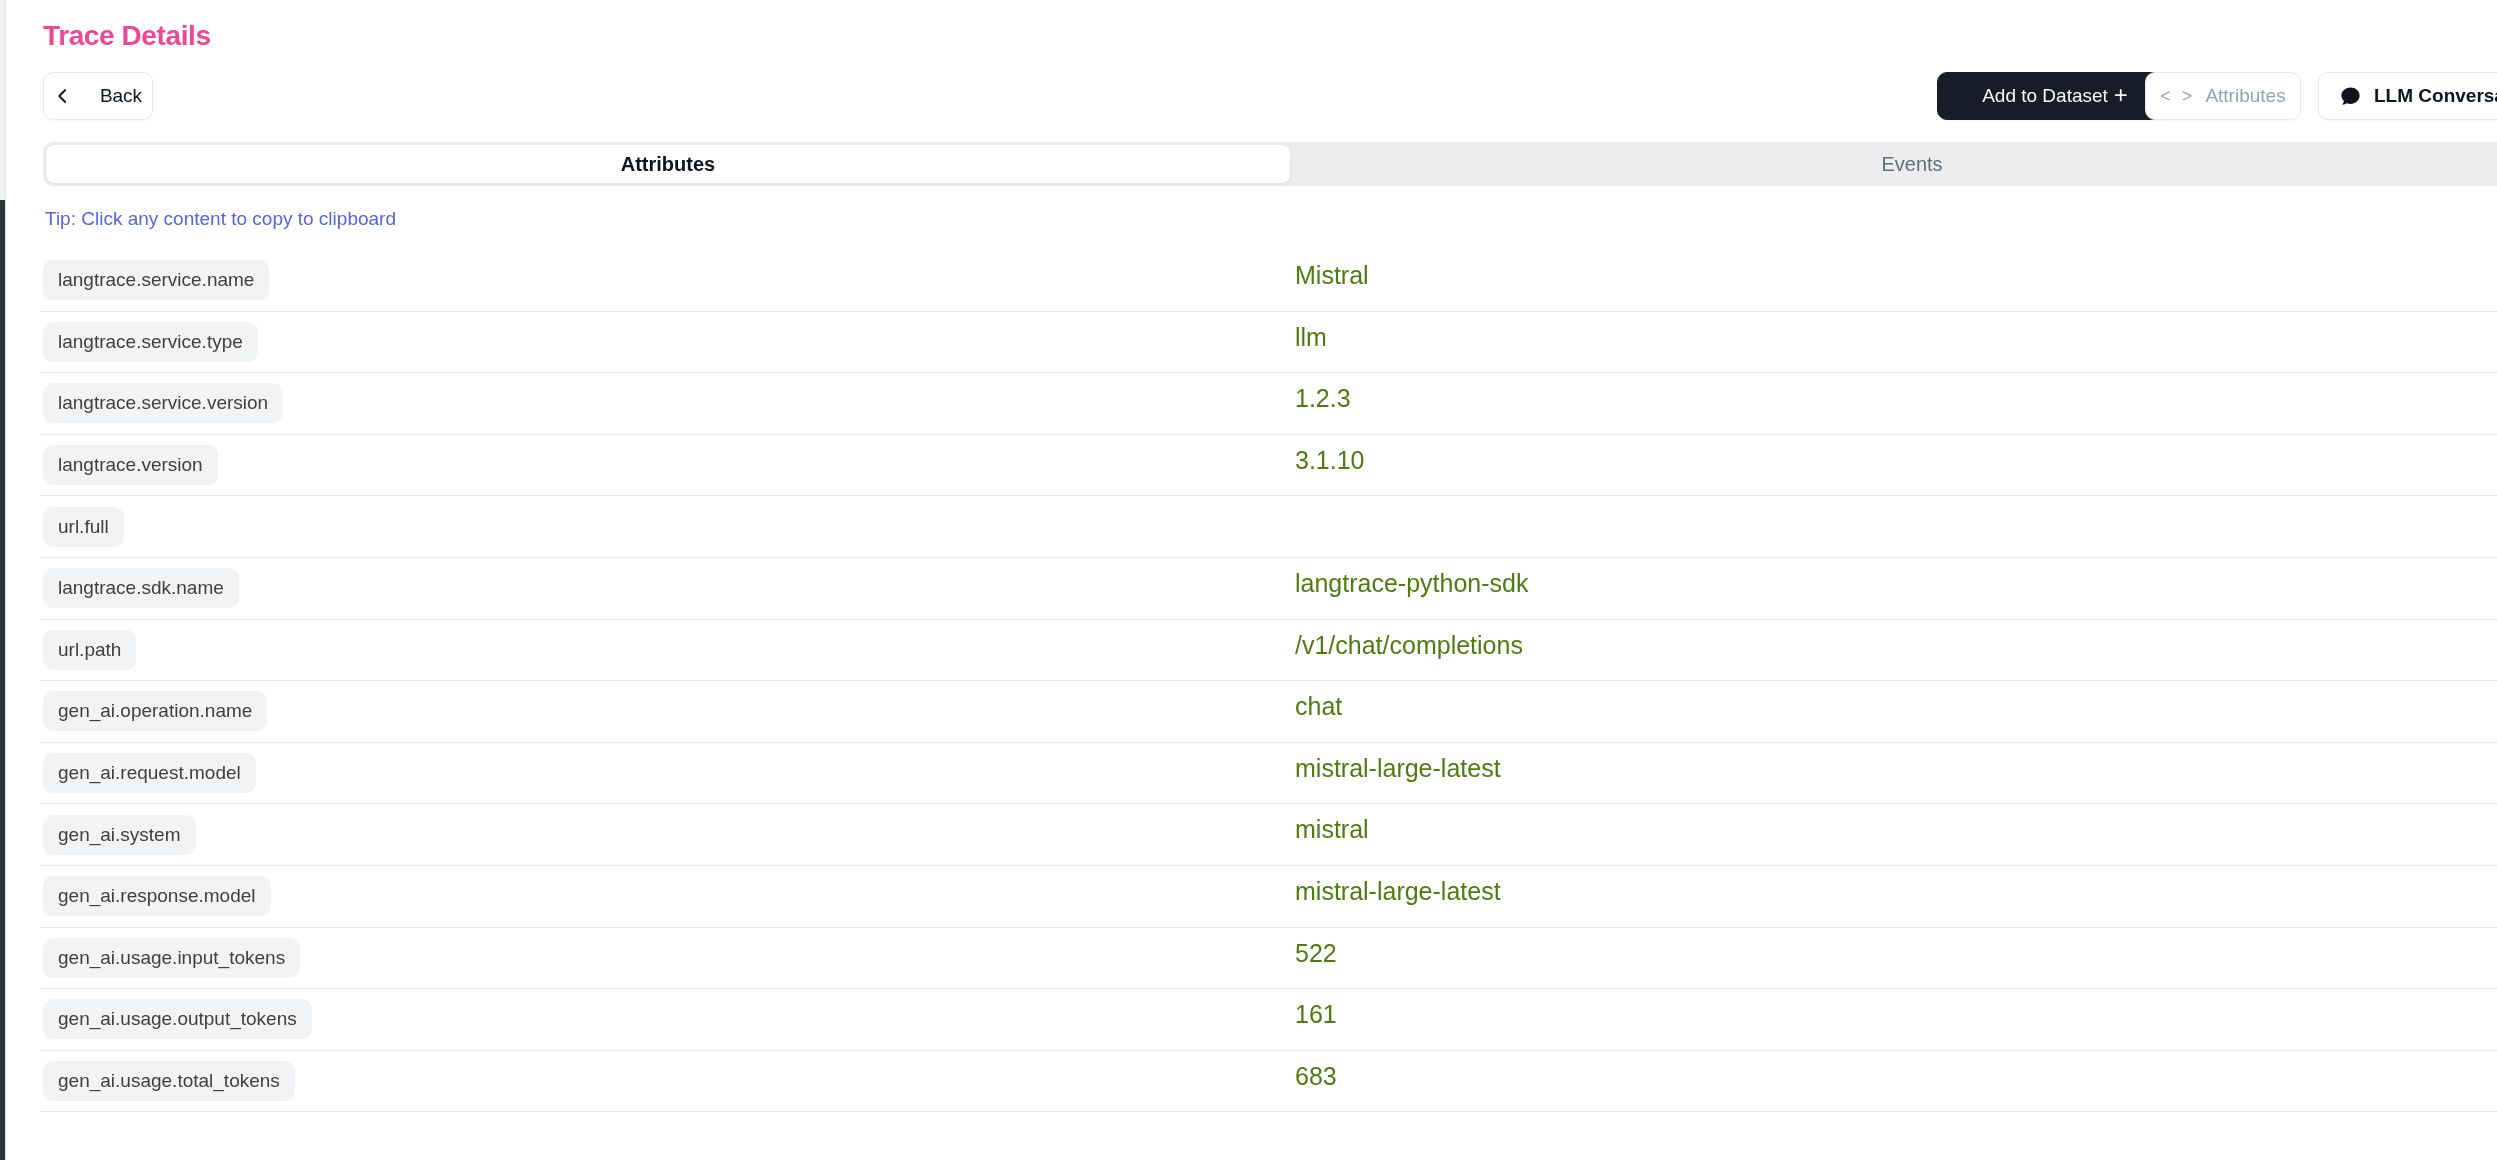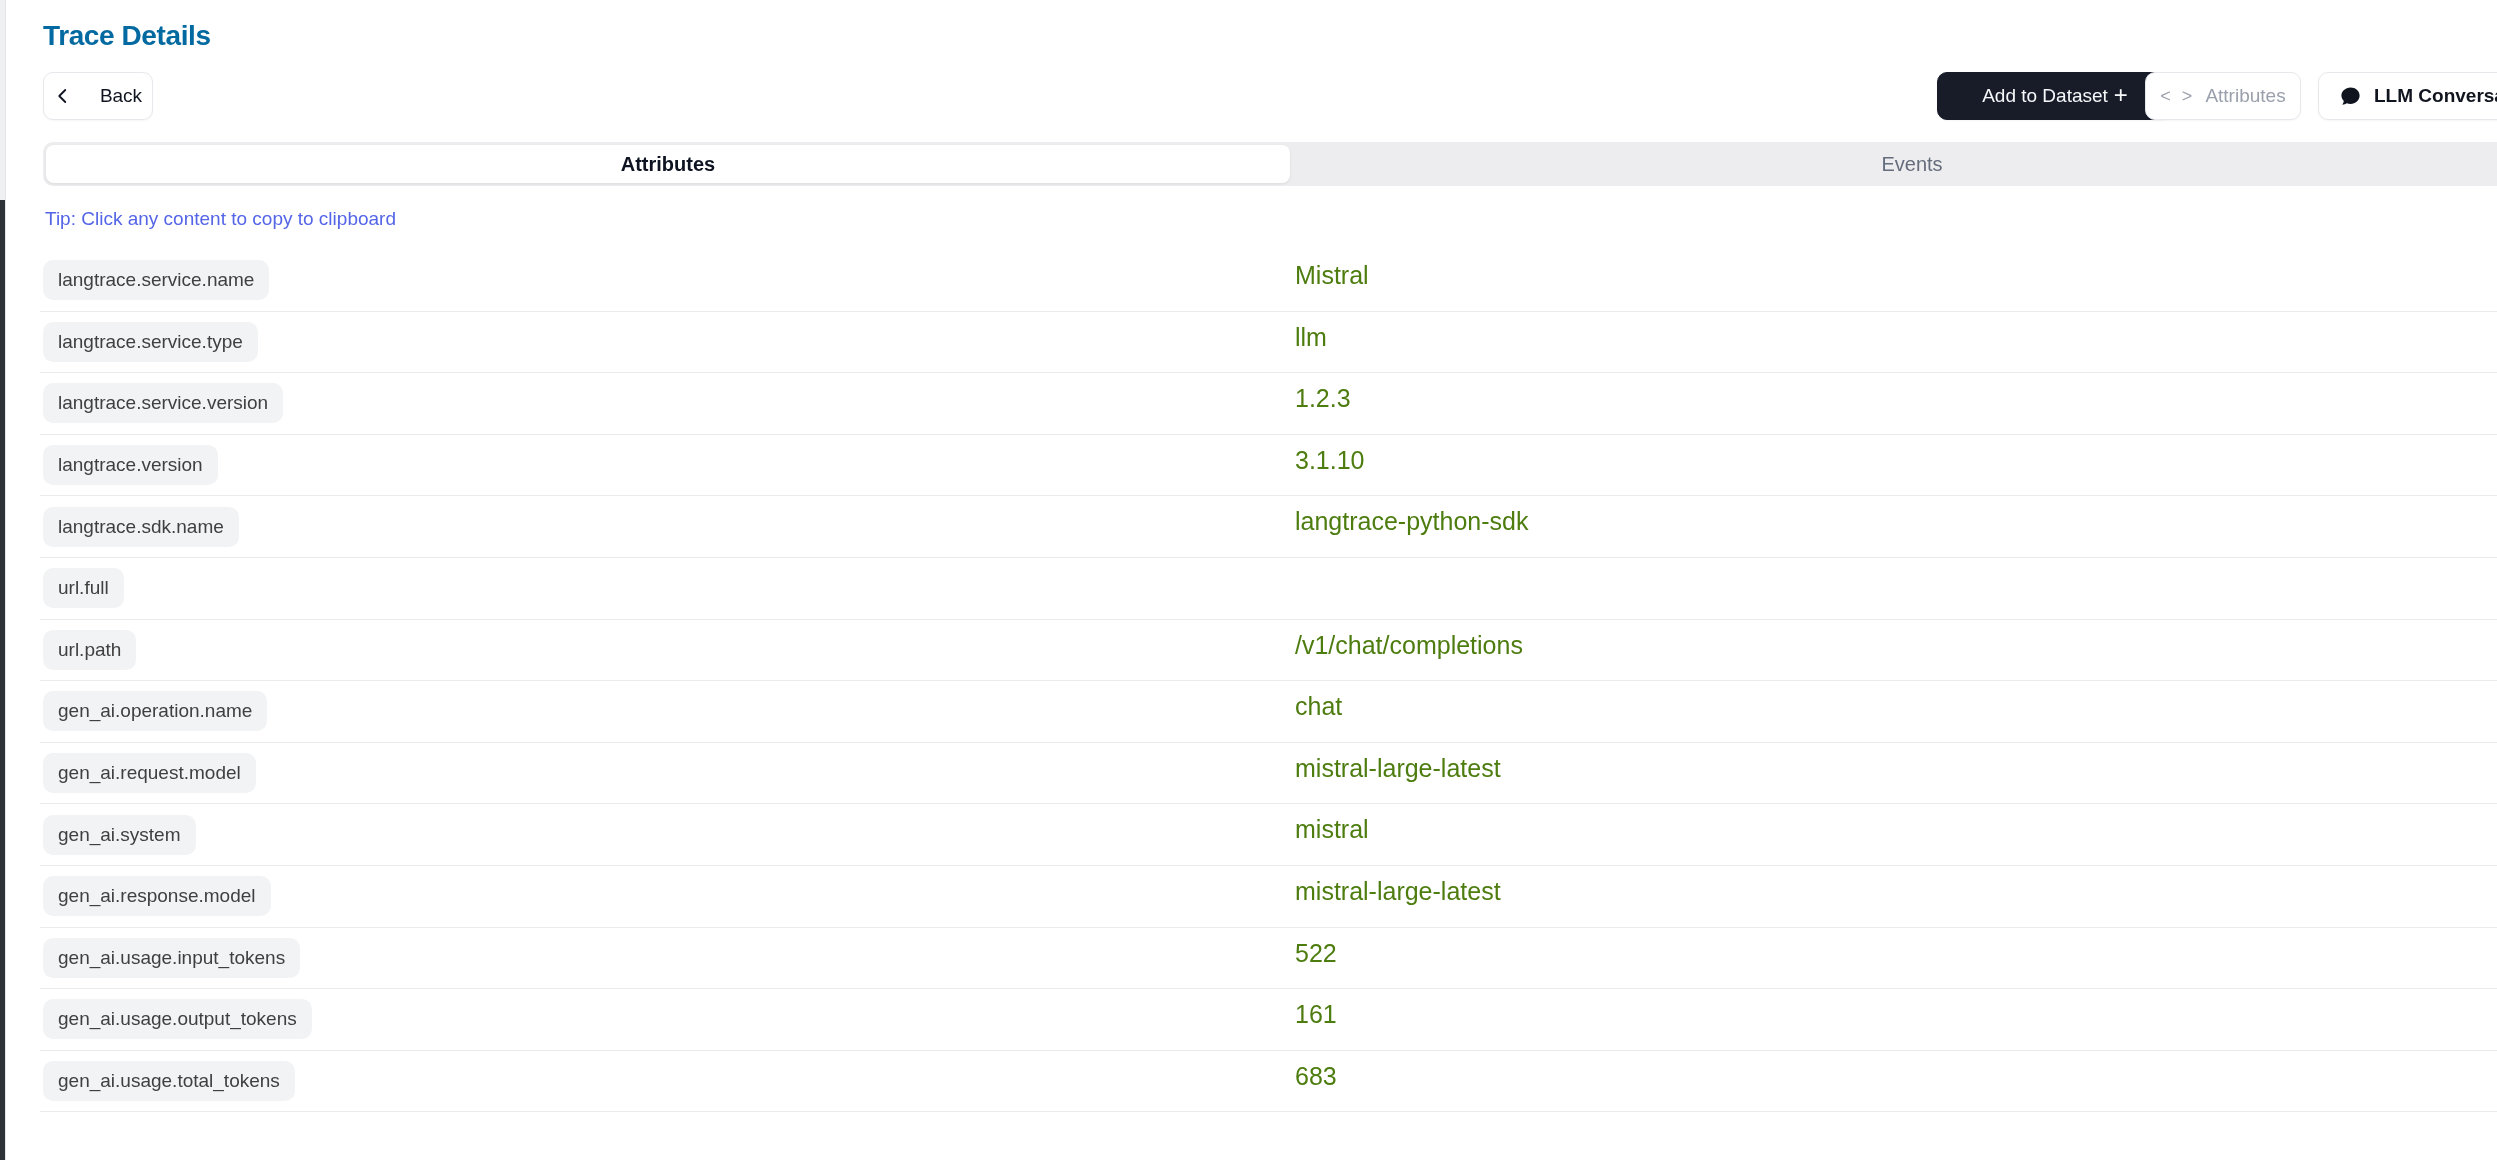--- a/index.html
+++ b/index.html
@@ -18,21 +18,21 @@
     position:absolute; left:0; top:0; bottom:0; width:6px;
     background:#eef0f2; border-right:1px solid #e3e5e9; z-index:5;
   }
   .left-strip .thumb {
     position:absolute; left:0; top:200px; bottom:0; width:100%;
     background:#2d3138;
   }
 
   .page-title {
     position:absolute; left:43px; top:20px;
-    font-size:28px; font-weight:700; letter-spacing:-0.4px; color:#0369a1;
+    font-size:28px; font-weight:700; letter-spacing:-0.4px; color:#ec4899;
   }
 
   .btn {
     position:absolute; top:72px; height:48px;
     display:flex; align-items:center; justify-content:center;
     border-radius:10px; background:#fff;
     border:1px solid #e7e8ec;
     box-shadow:0 1px 2px rgba(16,24,40,.04);
     font-size:19px; color:#0f1420; cursor:pointer; white-space:nowrap;
   }
@@ -147,30 +147,30 @@
     <span class="attr-key">langtrace.service.version</span>
     <span class="attr-val">1.2.3</span>
   </div>
 
   <div class="attr-row">
     <span class="attr-key">langtrace.version</span>
     <span class="attr-val">3.1.10</span>
   </div>
 
   <div class="attr-row">
+    <span class="attr-key">url.full</span>
+    <span class="attr-val"></span>
+  </div>
+
+  <div class="attr-row">
     <span class="attr-key">langtrace.sdk.name</span>
     <span class="attr-val">langtrace-python-sdk</span>
   </div>
 
   <div class="attr-row">
-    <span class="attr-key">url.full</span>
-    <span class="attr-val"></span>
-  </div>
-
-  <div class="attr-row">
     <span class="attr-key">url.path</span>
     <span class="attr-val">/v1/chat/completions</span>
   </div>
 
   <div class="attr-row">
     <span class="attr-key">gen_ai.operation.name</span>
     <span class="attr-val">chat</span>
   </div>
 
   <div class="attr-row">

